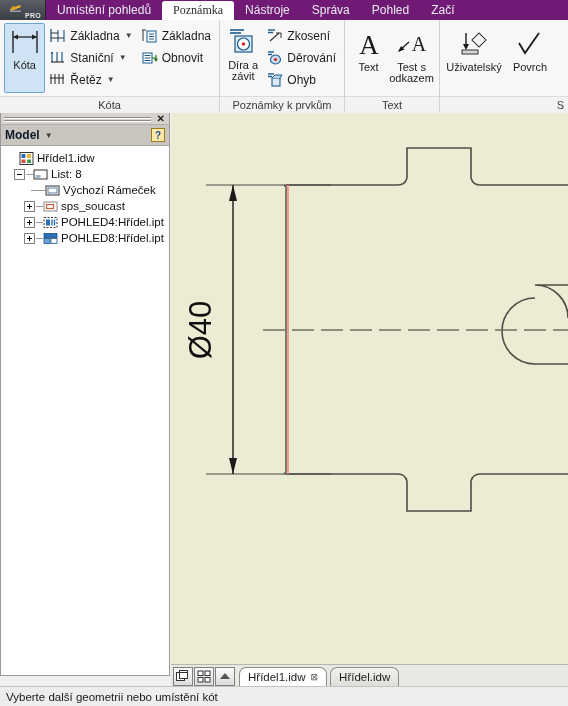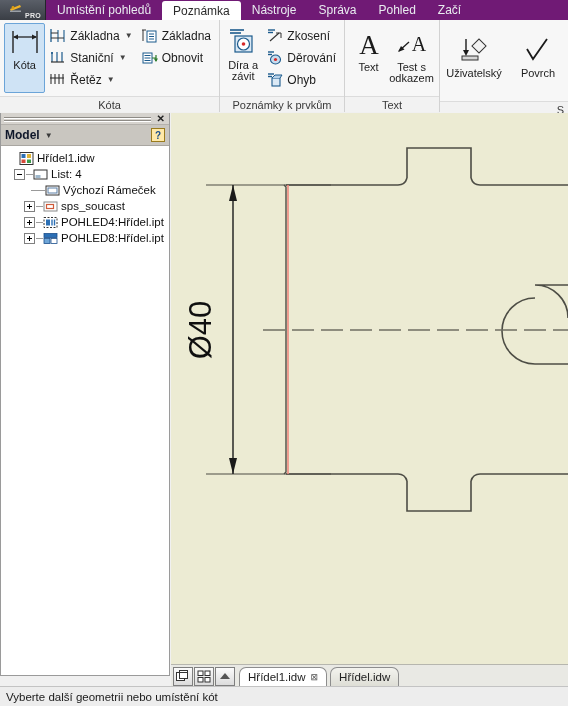--- a/index.html
+++ b/index.html
@@ -34,20 +34,21 @@
   }
   .tab {
     display: flex; align-items: center; padding: 0 11px;
     color: #e9ecf0; font-size: 12px; white-space: nowrap;
     cursor: default;
   }
   .tab.active {
     background: #ffffff; color: #2b2b2b;
     border-top-left-radius: 3px; border-top-right-radius: 3px;
     margin-top: 1px;
+    font-family: Liberation Serif, serif;
   }
 
   
   .ribbon {
     position: absolute; left: 0; top: 20px; width: 568px; height: 92px;
     background: #f7f7f7;
     border-bottom: 1px solid #b8b8b8;
     display: flex;
   }
   .panel {
@@ -336,21 +337,21 @@
             <path d="M3 23 L9.5 20.5 L6 17 Z" fill="#1b1b1b"></path>
           </svg>
           <span class="lbl">Test s</span>
           <span class="lbl2">odkazem</span>
         </div>
       </div>
       <div class="panel-title">Text</div>
     </div>
 
     <div class="panel" style="width:128px;border-right:none">
-      <div class="panel-body" style="justify-content:space-between;padding-top:11px">
+      <div class="panel-body" style="justify-content:flex-start;padding-top:5px">
         <div class="bigbtn" style="width:60px">
           <svg width="36" height="30" viewBox="0 0 36 30">
             <rect x="6" y="21" width="16" height="4" fill="#d6d6d6" stroke="#333" stroke-width="1"></rect>
             <line x1="10" y1="4" x2="10" y2="18" stroke="#1b1b1b" stroke-width="1.4"></line>
             <path d="M10 21 L7 15 L13 15 Z" fill="#1b1b1b"></path>
             <rect x="18" y="6" width="10" height="10" fill="#f2f2f2" stroke="#333" stroke-width="1" transform="rotate(45 23 11)"></rect>
           </svg>
           <span class="lbl">Uživatelský</span>
         </div>
         <div class="bigbtn" style="width:52px">
@@ -401,21 +402,21 @@
         <span class="expander">
             <i class="h"></i>
           </span>
         <span class="dash"></span>
         <span class="ico">
           <svg width="15" height="13" viewBox="0 0 15 13">
             <rect x="1" y="2" width="13" height="9" fill="#fff" stroke="#333" stroke-width="1"></rect>
             <rect x="2.5" y="7" width="5" height="3" fill="#9fb8cc"></rect>
           </svg>
         </span>
-        <span class="nlbl">List: 4</span>
+        <span class="nlbl">List: 8</span>
       </div>
 
       <div class="node" style="padding-left:26px">
         <span class="dash"></span>
         <span class="dash"></span>
         <span class="ico">
           <svg width="15" height="13" viewBox="0 0 15 13">
             <rect x="1" y="2" width="13" height="9" fill="#fff" stroke="#333" stroke-width="1"></rect>
             <rect x="3" y="4" width="9" height="5" fill="none" stroke="#5b7fa6" stroke-width="1"></rect>
           </svg>

